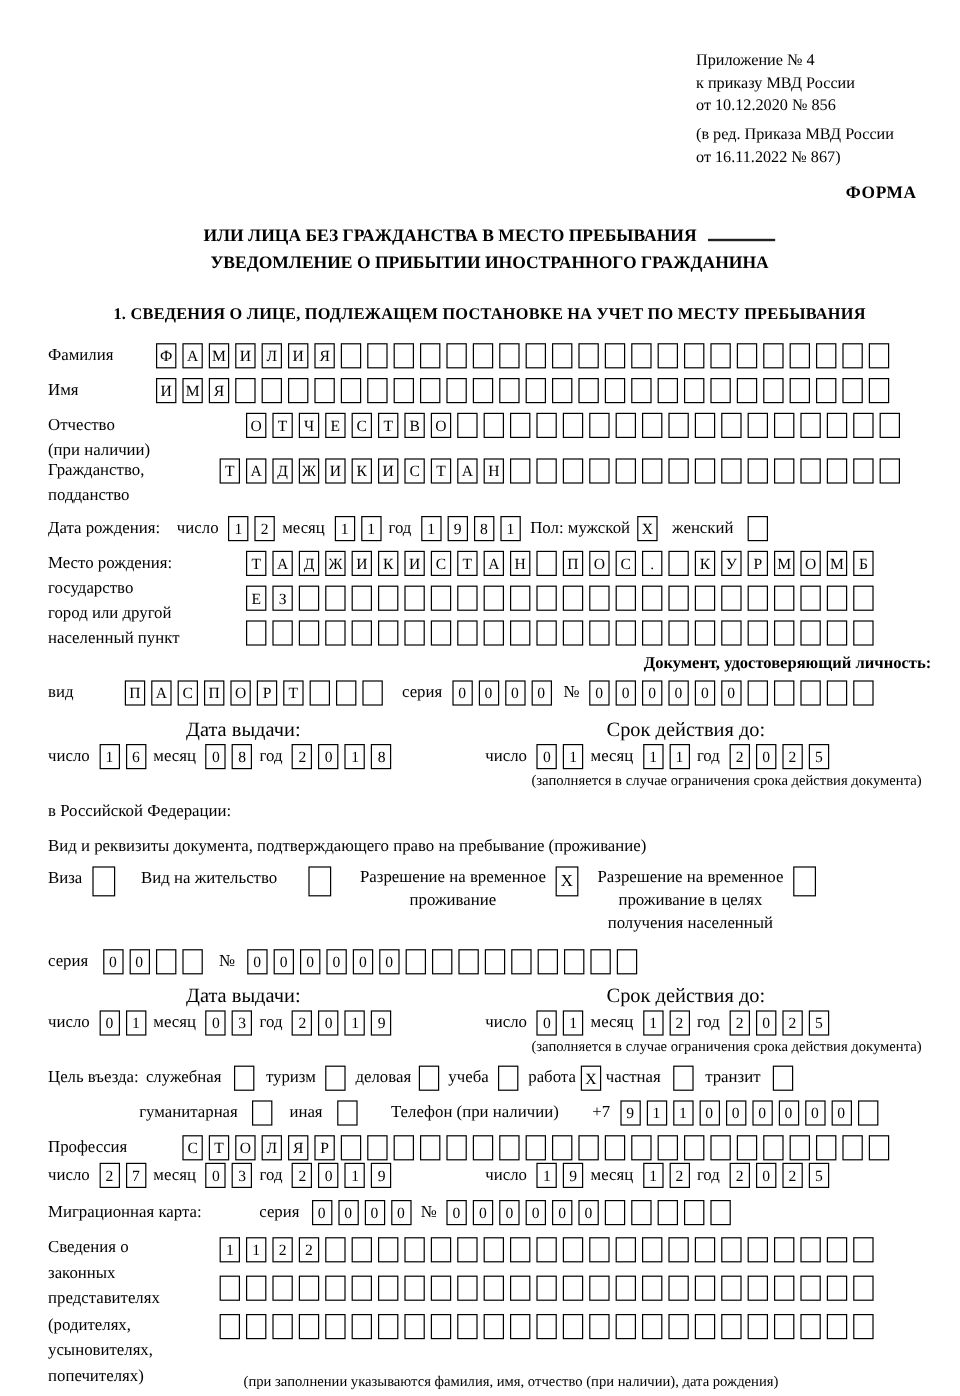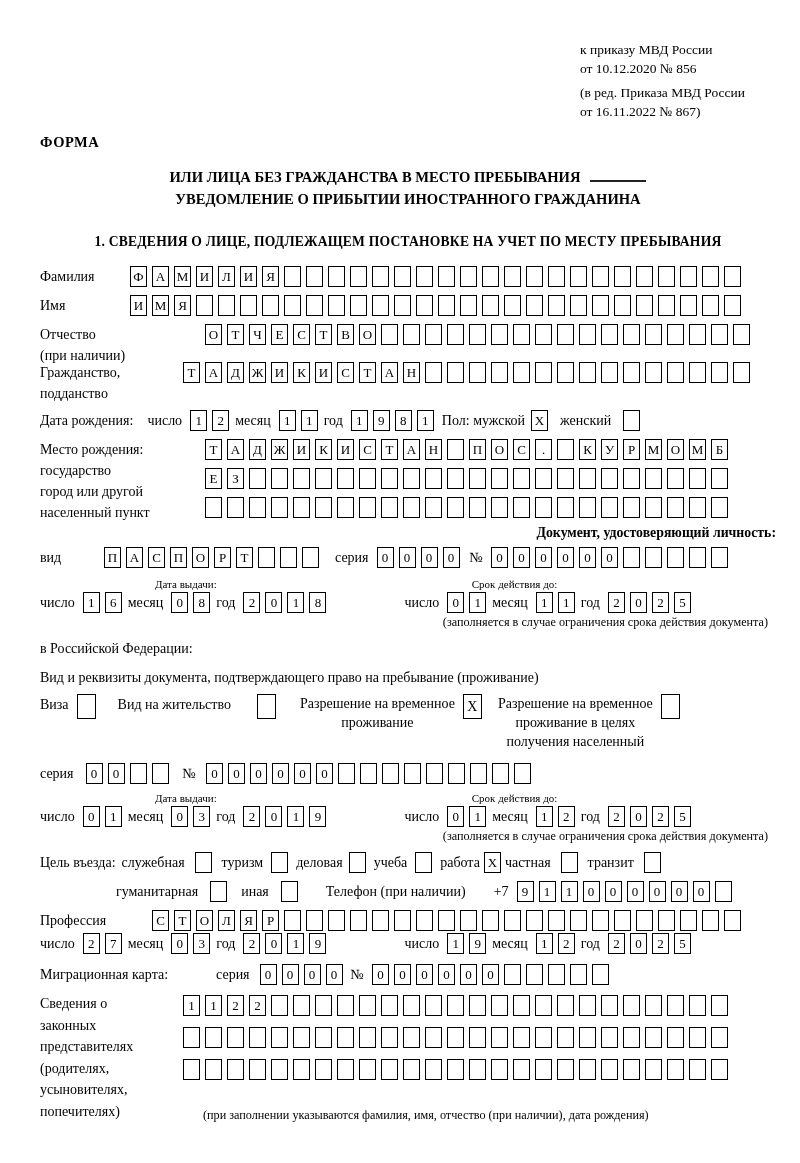--- a/index.html
+++ b/index.html
@@ -5,52 +5,53 @@
   html,body{margin:0;padding:0;background:#fff;}
   .page{
     width:800px;height:1163px;box-sizing:border-box;position:relative;
     background:#fff;color:#000;overflow:hidden;
     font-family:"Liberation Serif","DejaVu Serif",serif;font-size:14px;
     padding:40px 24px 0 40px;
   }
   
   .appendix{margin-left:540px;font-size:13.5px;line-height:19px;}
   .appendix .gap{height:5px;}
-  .form-word{margin-right:12px;margin-top:13px;font-weight:bold;font-size:14.5px;letter-spacing:.5px;}
+  .form-word{text-align:right;margin-right:12px;margin-top:13px;font-weight:bold;font-size:14.5px;letter-spacing:.5px;}
   
   .title{ text-align:center;font-weight:bold;font-size:14.6px;line-height:22px;margin-top:15px;}
   .title-underline{display:inline-block;width:56px;border-bottom:2px solid #222;height:14px;margin-left:10px;}
   .section-heading{font-weight:bold;font-size:13.6px;margin-top:24px;text-align:center;letter-spacing:.2px;}
   
   .row{display:flex;align-items:flex-start;}
   .vcenter{align-items:center;}
   .cells{display:flex;gap:5px;flex-wrap:nowrap;}
   .cell{
     box-sizing:border-box;flex:none;width:17px;height:21px;
     border:1.6px solid #000;display:flex;align-items:center;justify-content:center;
     font-size:13px;line-height:1;background:#fff;
   }
   .chk .cell{width:19px;height:25px;font-size:14px;}
   .lbl{font-size:14px;line-height:21px;}
   .sub{line-height:21px;}
   .dg{display:flex;align-items:center;gap:6px;}
   .dg .lbl{margin-right:2px;}
-  .hdr-row{font-size:11px;}
+  .hdr-row{font-size:17px;}
   .note{font-size:12.2px;}
   .opt{display:flex;align-items:flex-start;gap:8px;}
   .opt .optlbl{text-align:center;line-height:19px;}
   .mt2{margin-top:2px}.mt6{margin-top:6px}.mt8{margin-top:8px}
   .mt10{margin-top:10px}.mt12{margin-top:12px}.mt16{margin-top:16px}
 </style>
 </head>
 <body>
 
 <div class="page">
 
   <div class="appendix">
+    <div>Приложение № 4</div>
     <div>к приказу МВД России</div>
     <div>от 10.12.2020 № 856</div>
     <div class="gap"></div>
     <div>(в ред. Приказа МВД России</div>
     <div>от 16.11.2022 № 867)</div>
   </div>
 
   <div class="form-word">ФОРМА</div>
 
   <div class="title">

